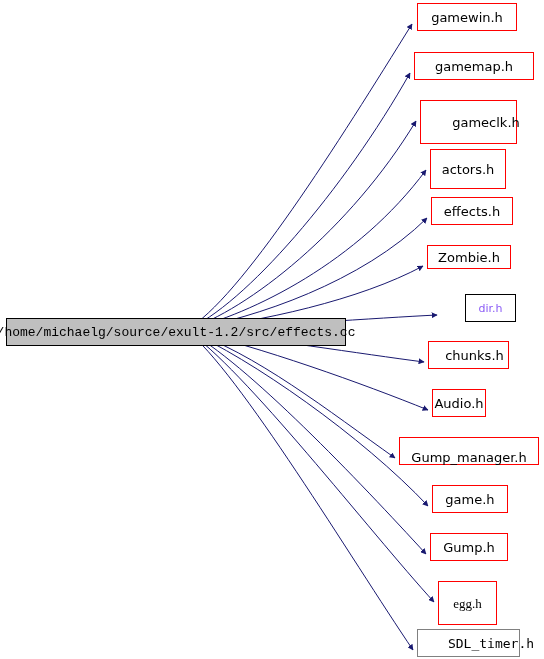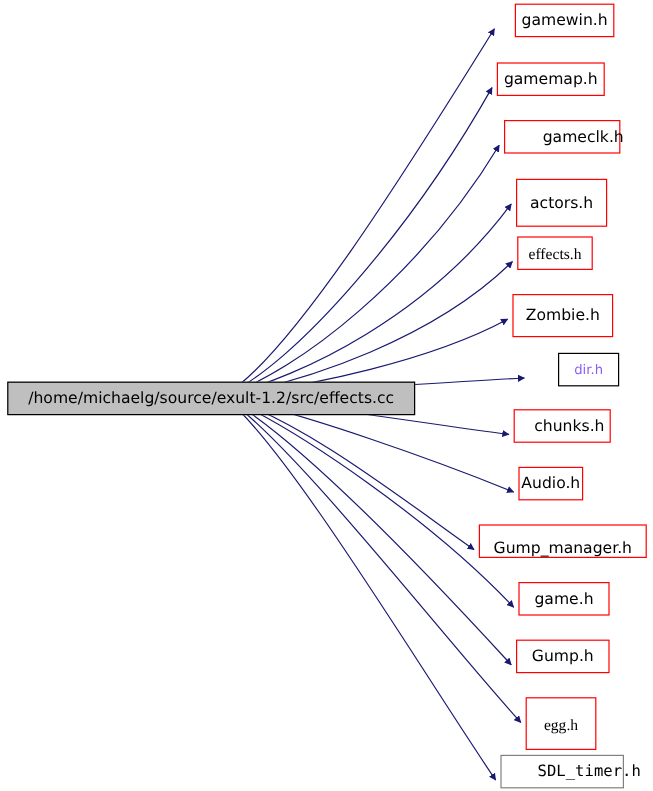--- a/index.html
+++ b/index.html
@@ -33,20 +33,21 @@
   }
   .node-label {
     display: block;
   }
   
   .node.root {
     background: #bfbfbf;
     border: 1px solid #000000;
     color: #000000;
     font-size: 13px;
+    font-family: Liberation Mono, monospace;
   }
   
   .node.doc {
     background: #ffffff;
     border: 1px solid #ff0000;
     color: #000000;
     font-size: 13px;
   }
   
   .node.plain {
@@ -92,36 +93,36 @@
         <path d="M186,330 C246,362 360,482 426,554" fill="none" stroke="#191970" stroke-width="1" marker-end="url(#arrow)"></path>
         <path d="M186,330 C242,366 370,532 434,602" fill="none" stroke="#191970" stroke-width="1" marker-end="url(#arrow)"></path>
         <path d="M186,330 C238,370 352,560 413,650" fill="none" stroke="#191970" stroke-width="1" marker-end="url(#arrow)"></path>
       </g>
   </svg>
 
   <div id="node-layer">
       <div class="node root" style="left: 6px; top: 318px; width: 340px; height: 28px;">
         <span class="node-label">/home/michaelg/source/exult-1.2/src/effects.cc</span>
       </div>
-      <div class="node doc" style="left: 417px; top: 3px; width: 83px; height: 28px; margin-left: 12px;">
+      <div class="node doc" style="left: 417px; top: 3px; width: 100px; height: 28px;">
         <span class="node-label">gamewin.h</span>
       </div>
-      <div class="node doc" style="left: 414px; top: 52px; width: 90px; height: 28px;">
+      <div class="node doc" style="left: 414px; top: 52px; width: 120px; height: 28px;">
         <span class="node-label">gamemap.h</span>
       </div>
-      <div class="node doc" style="left: 420px; top: 100px; width: 97px; height: 28px; padding-left: 35px;">
+      <div class="node doc" style="left: 420px; top: 100px; width: 97px; height: 44px; padding-left: 35px;">
         <span class="node-label">gameclk.h</span>
       </div>
       <div class="node doc" style="left: 430px; top: 149px; width: 76px; height: 40px;">
         <span class="node-label">actors.h</span>
       </div>
-      <div class="node doc" style="left: 431px; top: 197px; width: 63px; height: 28px; font-family: Liberation Serif, serif;">
+      <div class="node doc" style="left: 431px; top: 197px; width: 82px; height: 28px;">
         <span class="node-label">effects.h</span>
       </div>
-      <div class="node doc" style="left: 427px; top: 245px; width: 84px; height: 36px;">
+      <div class="node doc" style="left: 427px; top: 245px; width: 84px; height: 24px;">
         <span class="node-label">Zombie.h</span>
       </div>
       <div class="node plain" style="left: 441px; top: 294px; width: 51px; height: 28px;">
         <span class="node-label">dir.h</span>
       </div>
       <div class="node doc" style="left: 428px; top: 341px; width: 81px; height: 28px; padding-left: 12px;">
         <span class="node-label">chunks.h</span>
       </div>
       <div class="node doc" style="left: 432px; top: 389px; width: 54px; height: 28px;">
         <span class="node-label">Audio.h</span>

